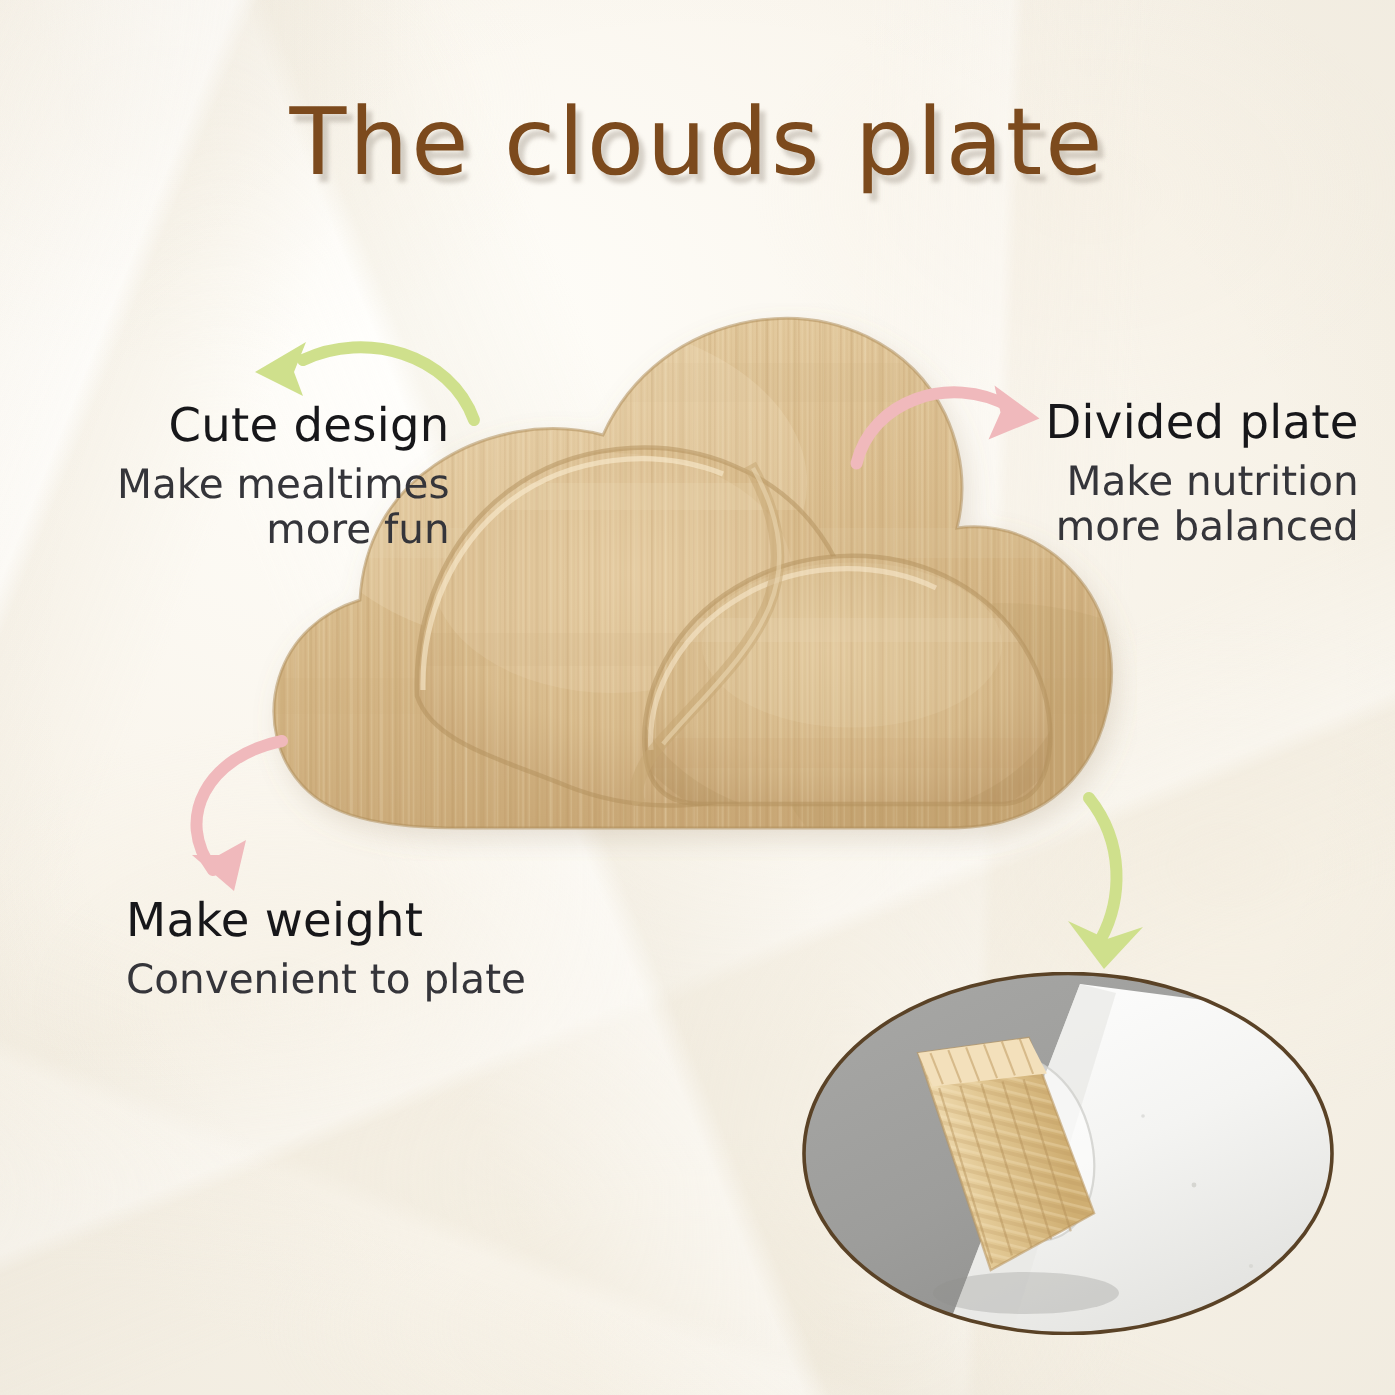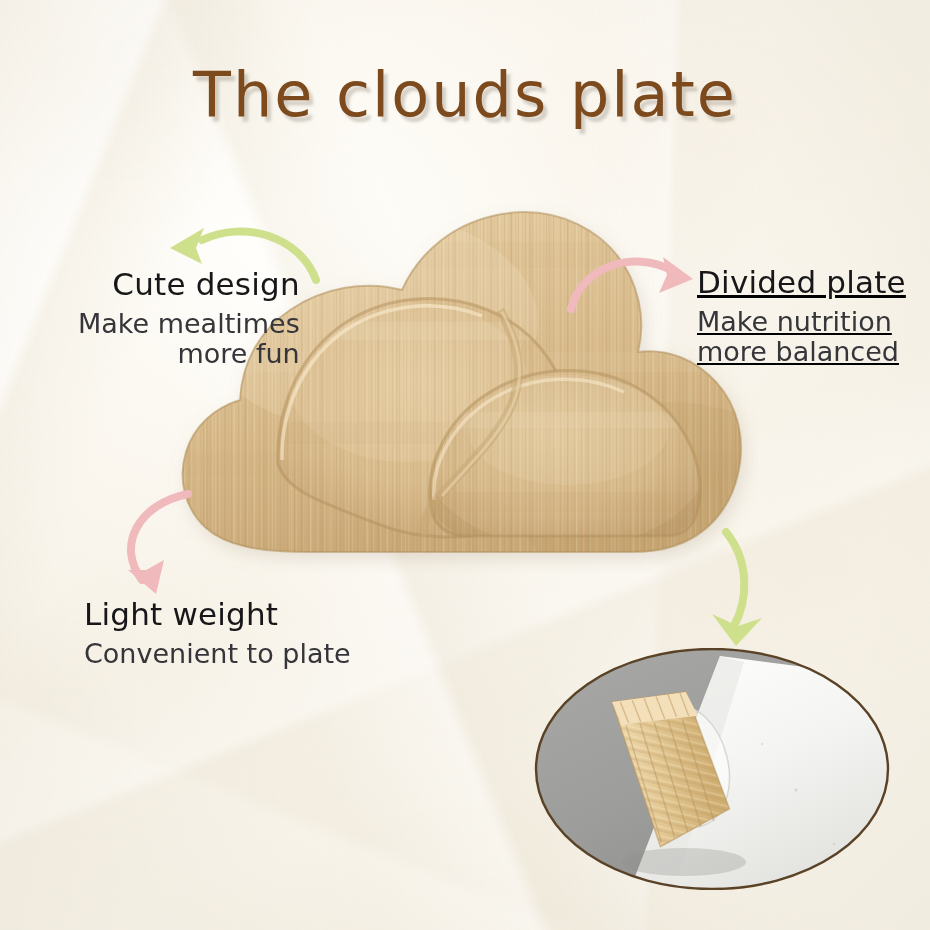--- a/index.html
+++ b/index.html
@@ -78,21 +78,21 @@
   .c-sub {
     font-family: "DejaVu Sans", sans-serif;
     font-size: 27px;
     font-weight: 400;
     color: #35353a;
     line-height: 1.12;
     margin-top: 7px;
     white-space: pre-line;
   }
   #callout-cute     { left: 42px;  top: 266px; text-align: right; margin-left: 36px; }
-  #callout-divided  { left: 697px; top: 264px; text-align: left; text-decoration: underline; }
+  #callout-divided  { left: 697px; top: 264px; text-align: right; }
   #callout-light    { left: 84px;  top: 596px; text-align: left; }
   #callout-suction  { left: 170px; top: 718px; width: 370px; text-align: center; }
   #callout-suction .c-head { text-align: center; }
   #callout-suction .c-sub  { text-align: center; }
 
   
   .arrow-svg { position: absolute; overflow: visible; }
   #arrow-cute     { left: 148px; top: 218px; }
   #arrow-divided  { left: 563px; top: 243px; }
   #arrow-light    { left: 112px; top: 482px; }
@@ -292,21 +292,21 @@
 more fun</div>
   </div>
 
   <div class="callout" id="callout-divided">
     <div class="c-head">Divided plate</div>
     <div class="c-sub">Make nutrition
 more balanced</div>
   </div>
 
   <div class="callout" id="callout-light">
-    <div class="c-head">Light weight</div>
+    <div class="c-head">Make weight</div>
     <div class="c-sub">Convenient to plate</div>
   </div>
 
   <div class="callout" id="callout-suction">
   </div>
 
   <div id="suction-inset">
     <svg class="inset-svg" viewBox="0 0 356 242" xmlns="http://www.w3.org/2000/svg">
       <defs>
         <clipPath id="clipOval">

